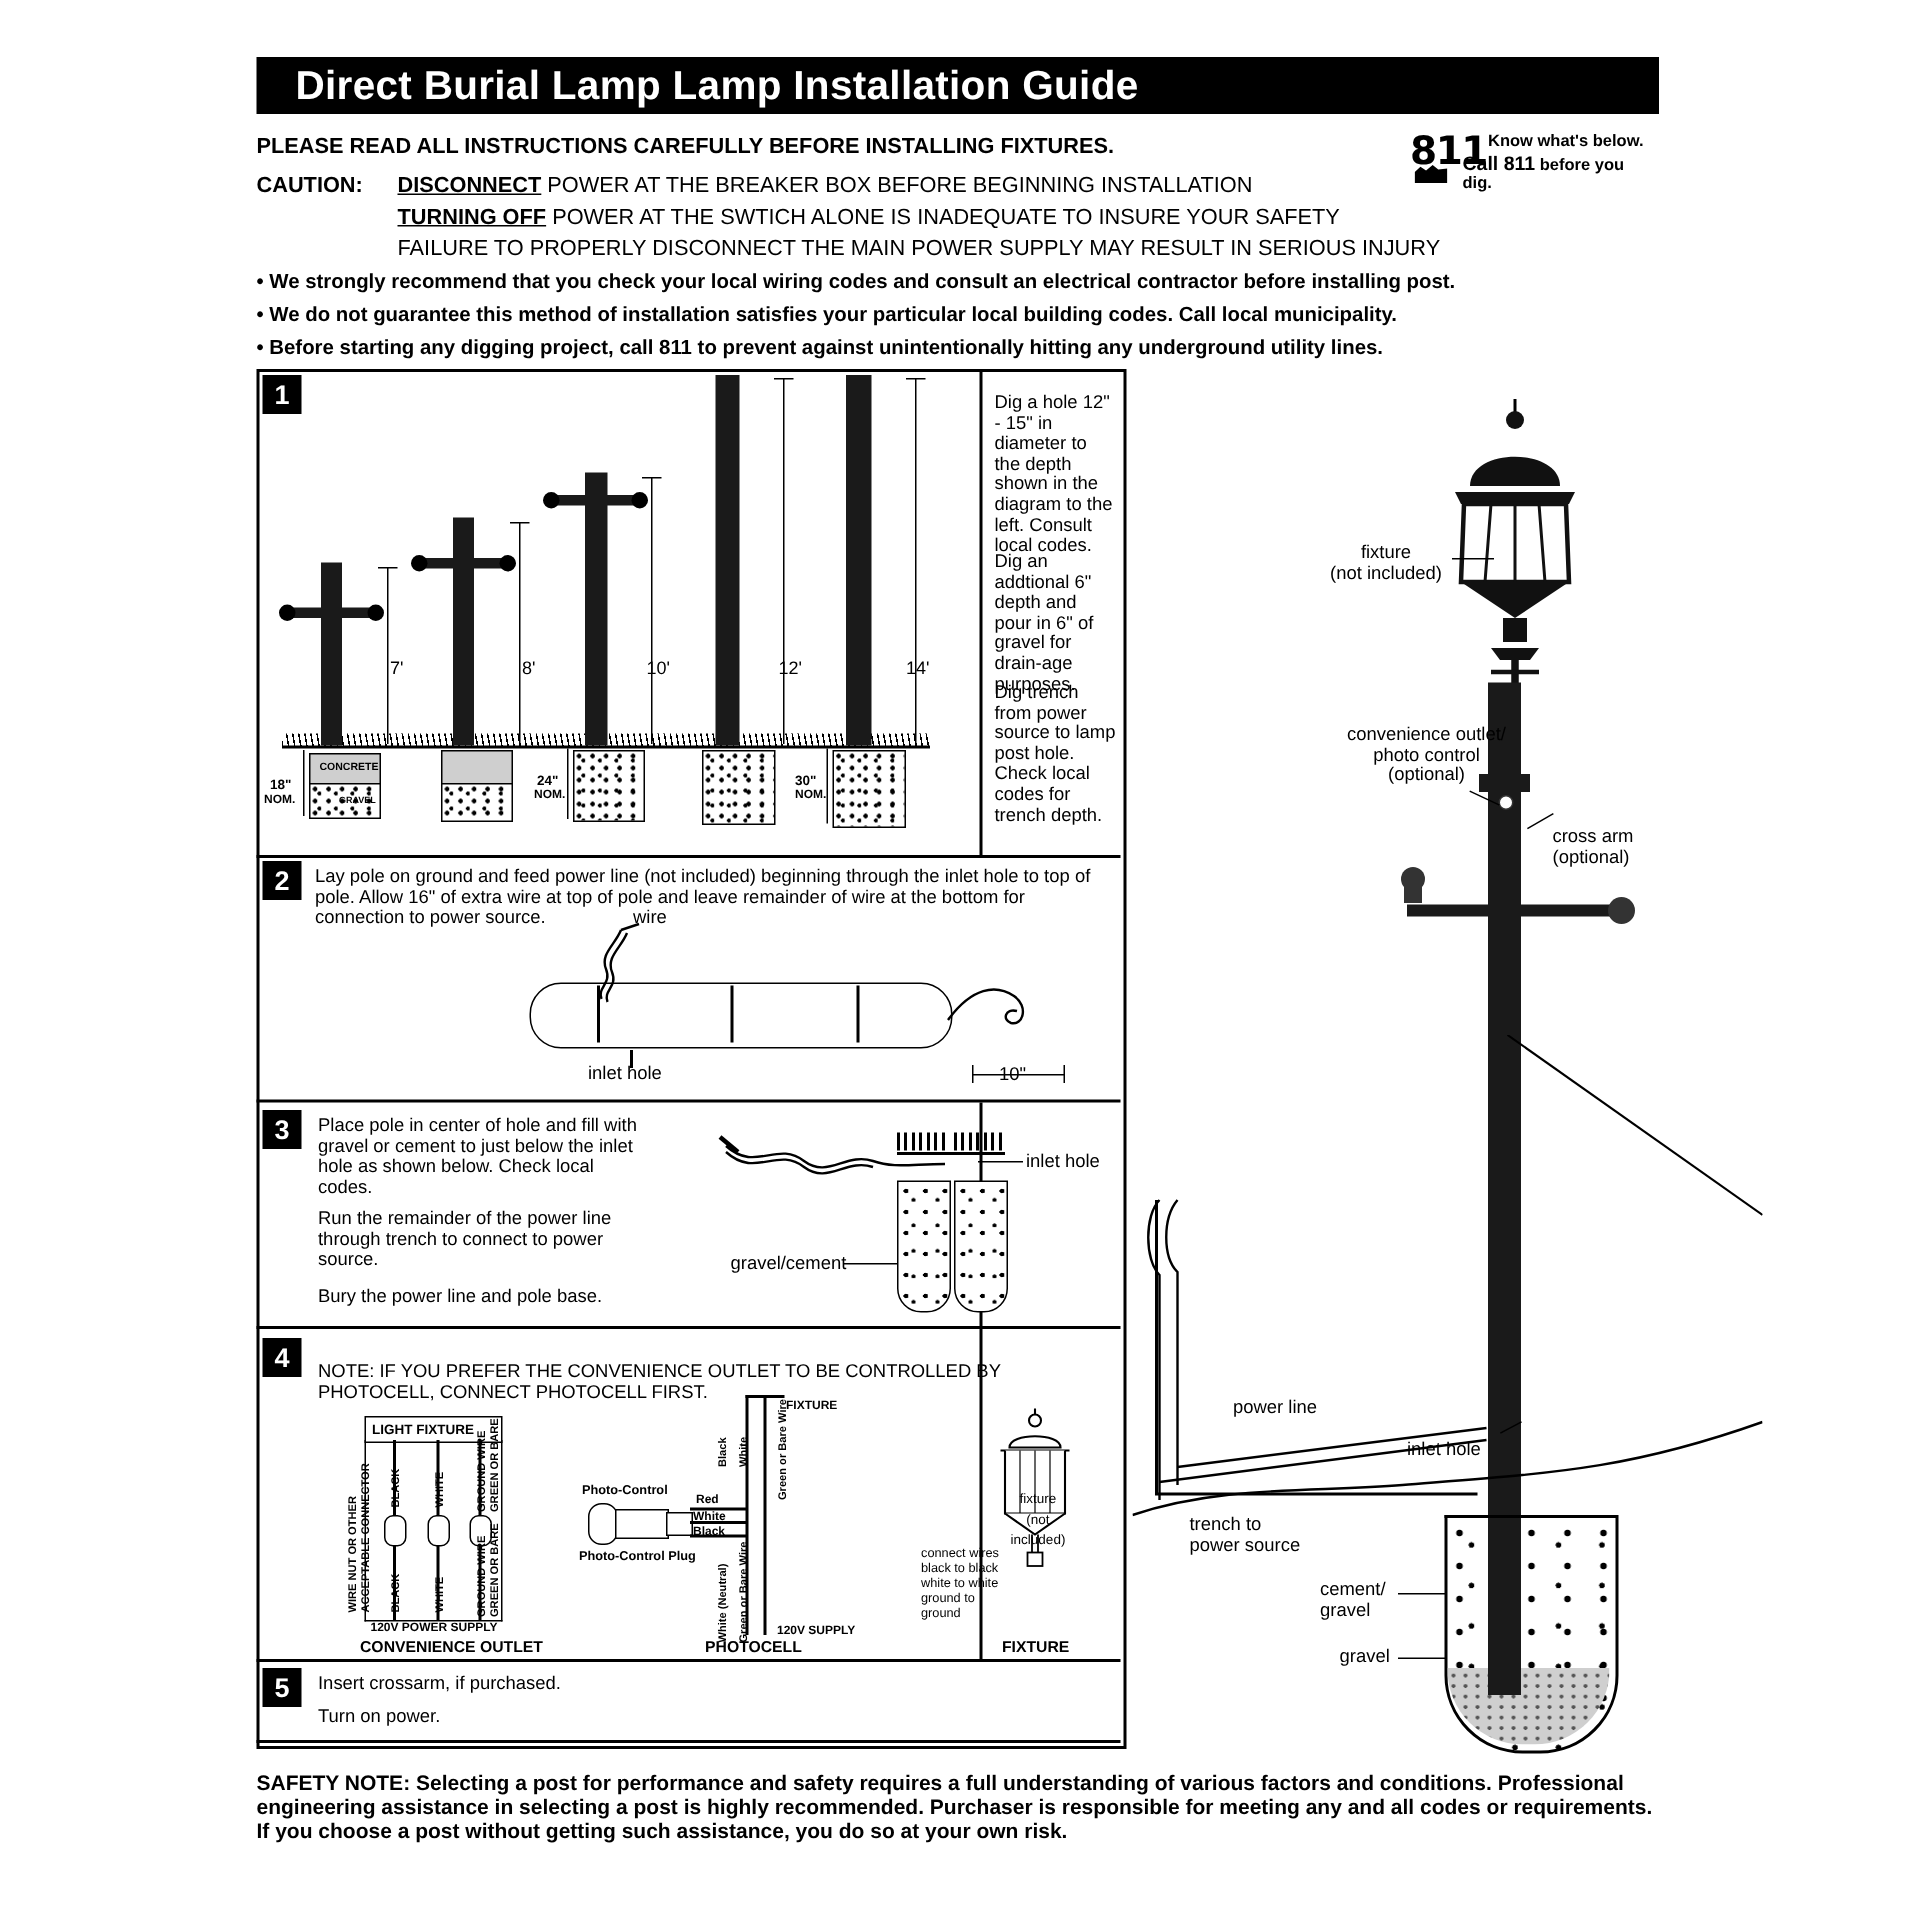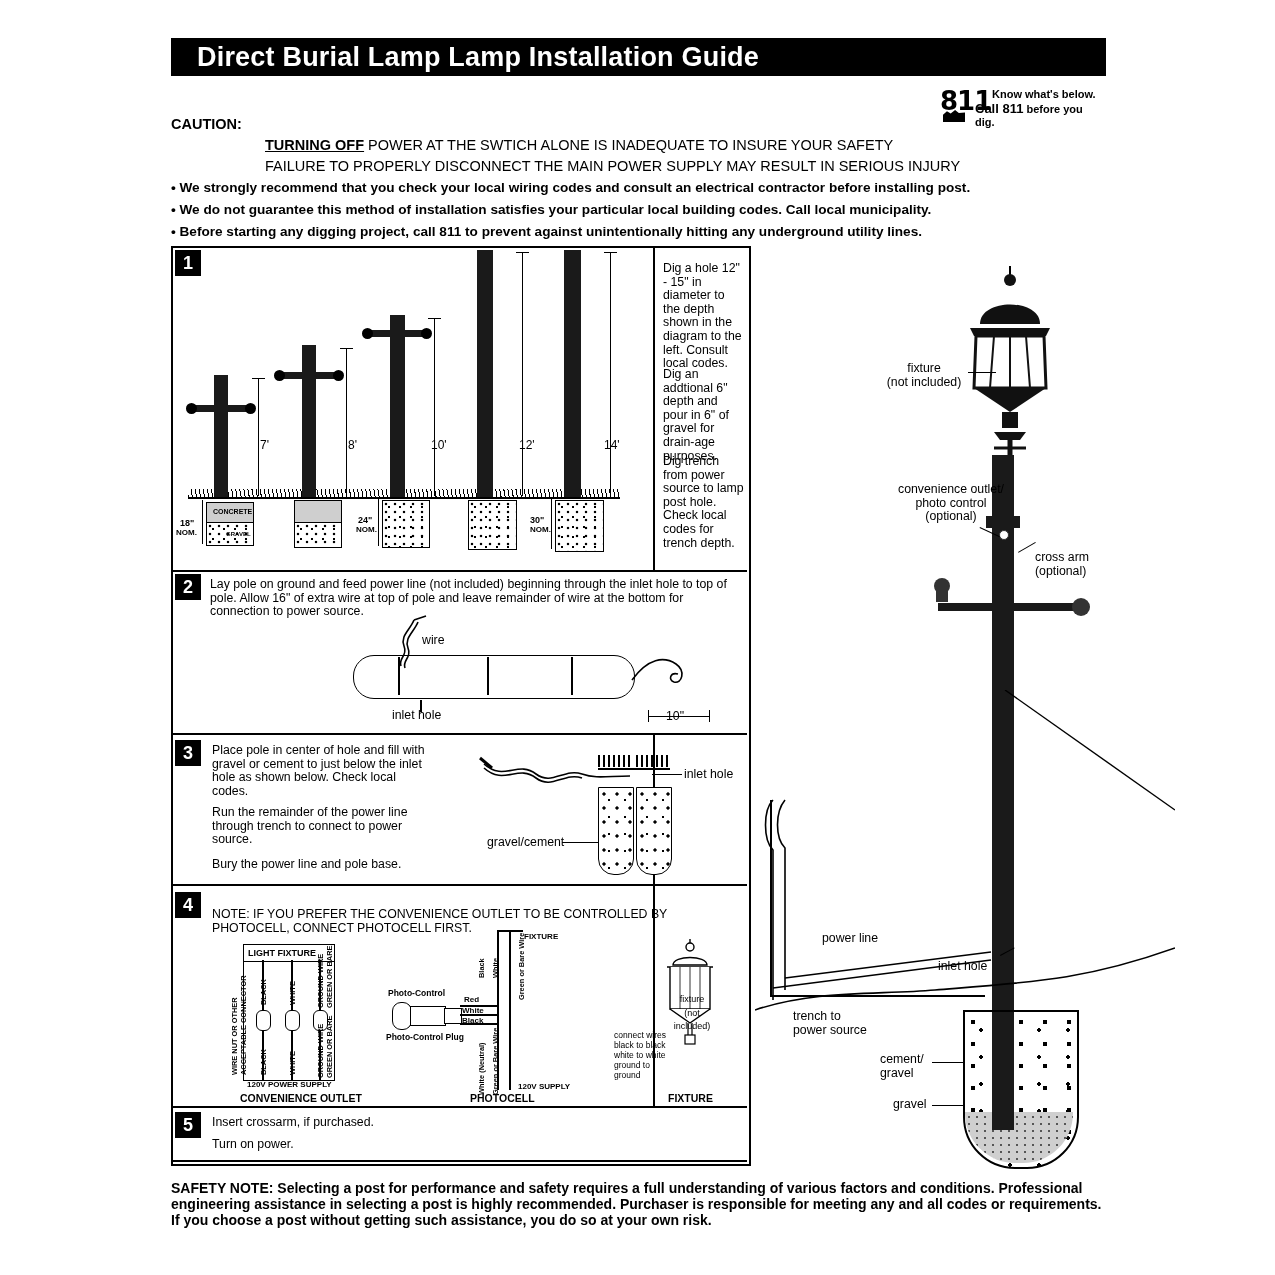--- a/index.html
+++ b/index.html
@@ -79,22 +79,26 @@
 </style>
 </head>
 <body>
 
 <div class="page">
 
   <div class="title-bar">
     <span>Direct Burial Lamp Lamp Installation Guide</span>
   </div>
 
+  <div class="read-all">PLEASE READ ALL INSTRUCTIONS CAREFULLY BEFORE INSTALLING FIXTURES.</div>
 
   <div class="caution-lbl">CAUTION:</div>
+  <div class="caution-line1">
+    <u>DISCONNECT</u><span> POWER AT THE BREAKER BOX BEFORE BEGINNING INSTALLATION</span>
+  </div>
   <div class="caution-line2">
     <u>TURNING OFF</u><span> POWER AT THE SWTICH ALONE IS INADEQUATE TO INSURE YOUR SAFETY</span>
   </div>
   <div class="caution-line3">FAILURE TO PROPERLY DISCONNECT THE MAIN POWER SUPPLY MAY RESULT IN SERIOUS INJURY</div>
 
   <div class="bullet b1">• We strongly recommend that you check your local wiring codes and consult an electrical contractor before installing post.</div>
   <div class="bullet b2">• We do not guarantee this method of installation satisfies your particular local building codes. Call local municipality.</div>
   <div class="bullet b3">• Before starting any digging project, call 811 to prevent against unintentionally hitting any underground utility lines.</div>
 
   <div class="logo811">
@@ -187,21 +191,21 @@
   <div class="ring" style="left:487px;top:657px;height:38px;"></div>
   <div class="ring" style="left:571px;top:657px;height:38px;"></div>
   <svg style="position:absolute;left:370px;top:614px;" width="80" height="60">
     <path d="M44 6 C40 16 30 22 34 32 C38 42 28 44 31 52" stroke="#000" stroke-width="1.6" fill="none"></path>
     <path d="M48 8 C44 18 34 24 38 34 C42 44 32 46 35 54" stroke="#000" stroke-width="1.6" fill="none"></path>
     <path d="M44 6 L56 2" stroke="#000" stroke-width="1.6" fill="none"></path>
   </svg>
   <svg style="position:absolute;left:630px;top:650px;" width="70" height="50">
     <path d="M2 30 C18 8 34 6 46 14 C56 21 52 34 44 32 C38 30 40 22 48 24" stroke="#000" stroke-width="1.6" fill="none"></path>
   </svg>
-  <div class="steptext" style="left:422px;top:634px;">wire</div>
+  <div class="steptext" style="left:422px;top:605px;">wire</div>
   <div class="steptext" style="left:392px;top:709px;">inlet hole</div>
   <div class="ln" style="left:420px;top:700px;width:2px;height:12px;background:#000;"></div>
   <div class="steptext" style="left:666px;top:710px;">10"</div>
   <div class="ln" style="left:648px;top:716px;width:62px;height:1px;"></div>
   <div class="vline" style="left:648px;top:710px;height:12px;"></div>
   <div class="vline" style="left:709px;top:710px;height:12px;"></div>
 
   <div class="stepnum" style="left:175px;top:740px;">3</div>
   <div class="steptext" style="left:212px;top:806px;width:222px;">Run the remainder of the power line through trench to connect to power source.</div>
   <div class="steptext" style="left:212px;top:744px;width:222px;">Place pole in center of hole and fill with gravel or cement to just below the inlet hole as shown below. Check local codes.</div>

